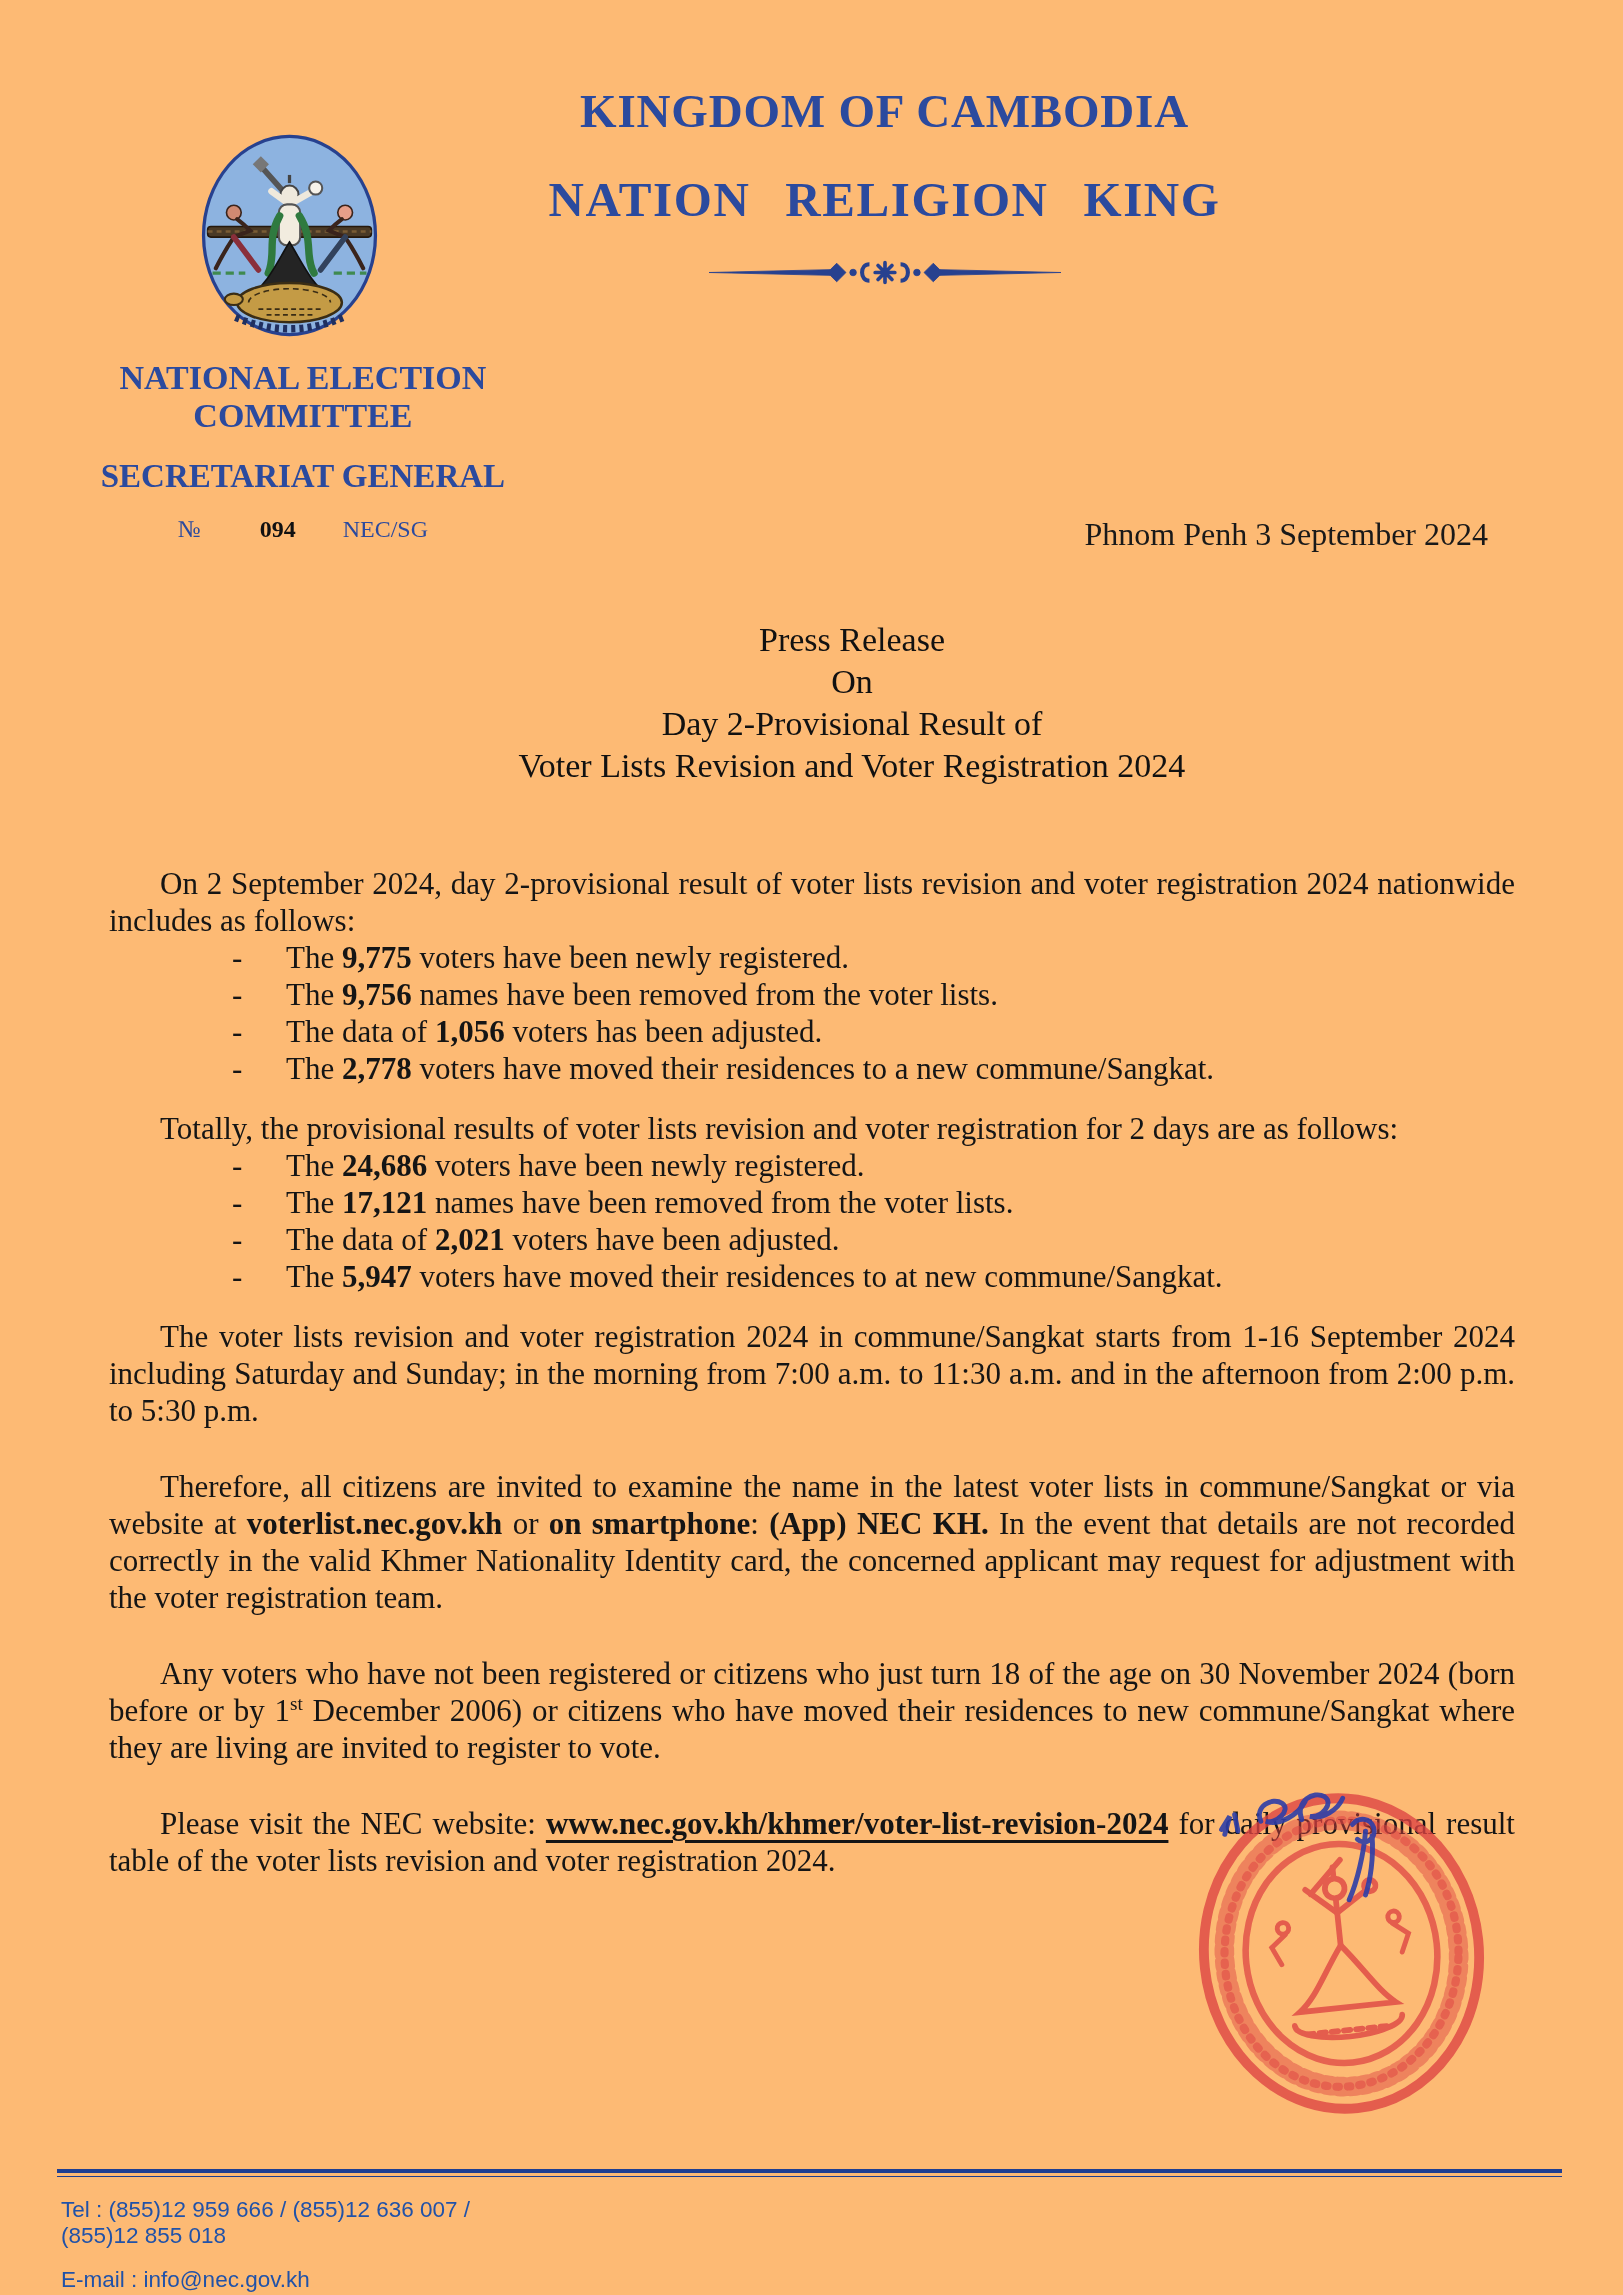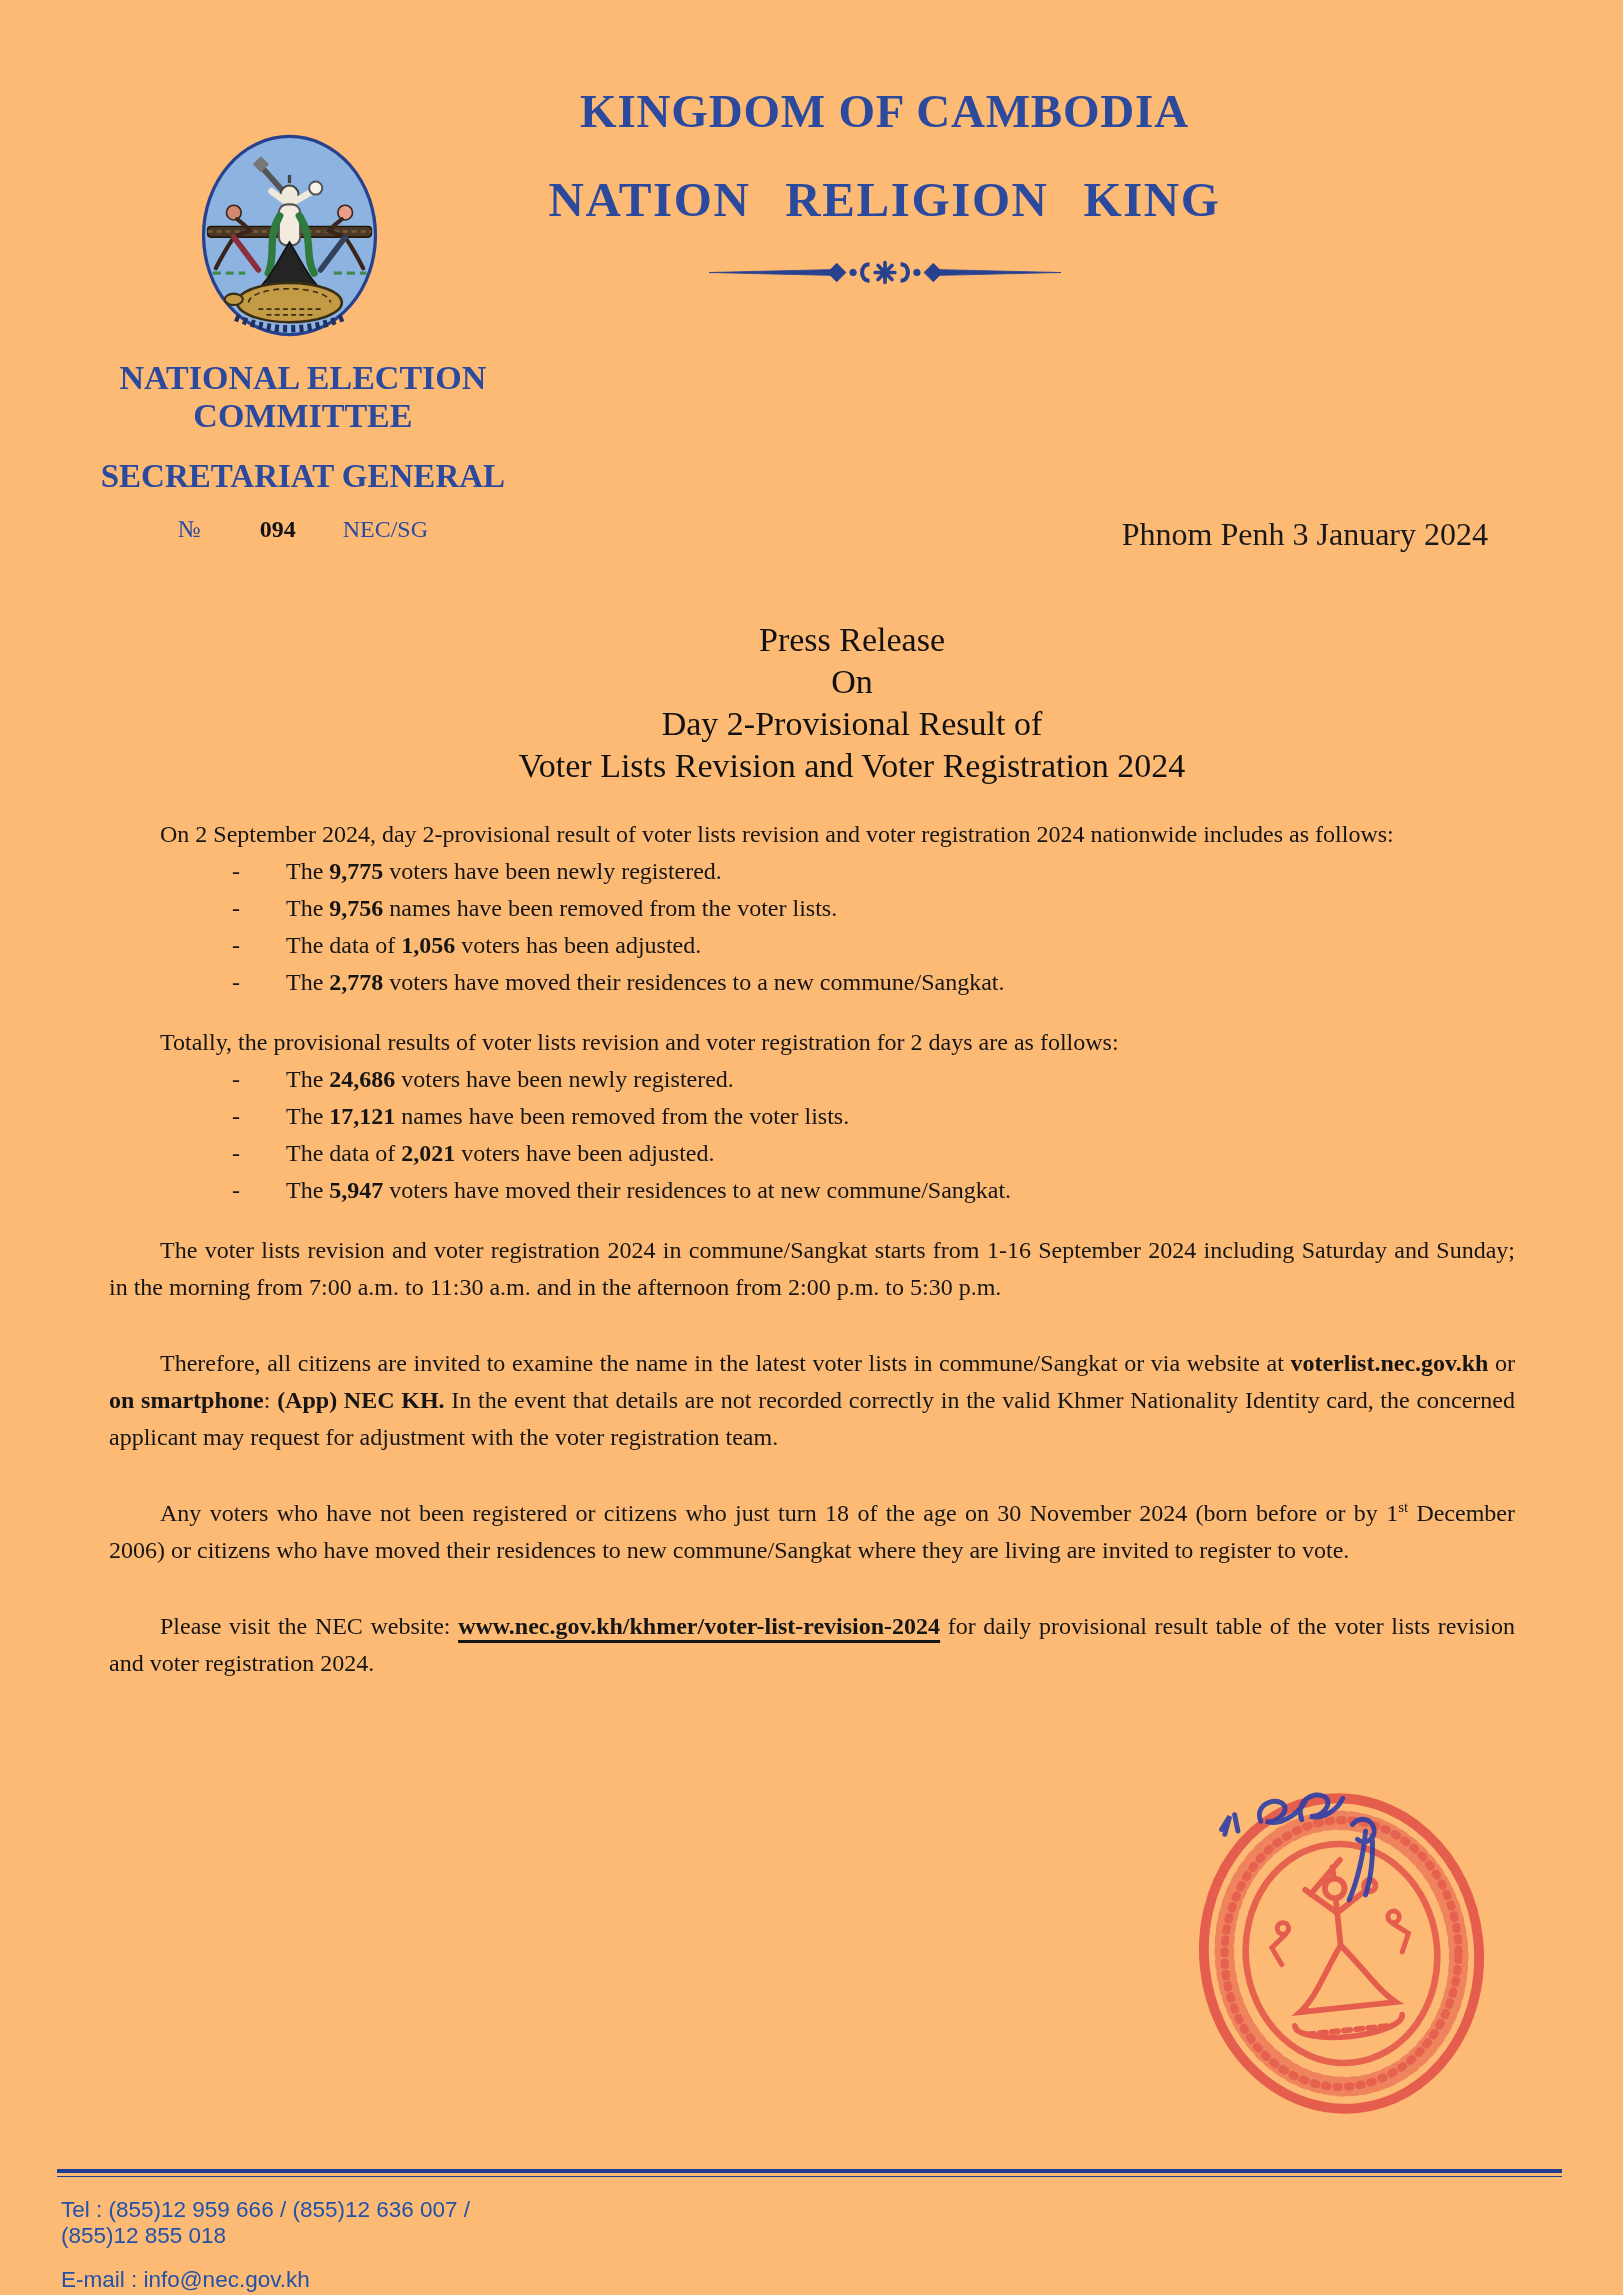--- a/index.html
+++ b/index.html
@@ -18,21 +18,21 @@
   .org .committee{font-size:34px;font-weight:700;text-align:center;}
   .org .secretariat{font-size:33px;font-weight:700;margin-top:23px;}
   .org .noline{margin-top:21px;font-size:24px;}
   .org .no-label{margin-right:59px;}
   .org .no-num{color:#111;font-weight:700;margin-right:47px;}
   .date-line{position:absolute;top:516px;right:135px;font-size:32px;color:#191919;}
   
   .title-block{position:absolute;top:619px;left:115px;width:1474px;text-align:center;
     font-size:34px;font-weight:400;line-height:42px;color:#111;}
   
-  .body{position:absolute;top:816px;left:109px;width:1406px;font-size:24px;line-height:37px;text-align:justify;}
+  .body{position:absolute;top:865px;left:109px;width:1406px;font-size:31px;line-height:37px;text-align:justify;}
   .body p{margin:0;text-indent:51px;}
   .body p.mt-sm{margin-top:23px;}
   .body p.mt-md{margin-top:39px;}
   .bullet{display:flex;margin-left:123px;}
   .bullet .dash{width:54px;flex:none;}
   .bullet .btext{flex:1;text-indent:0;}
   .b,strong{font-weight:700;}
   .u{text-decoration:underline;text-underline-offset:5.7px;text-decoration-thickness:2.5px;}
   sup{font-size:0.62em;line-height:0;}
   
@@ -110,21 +110,21 @@
   </div>
 
   <div class="org">
     <div class="committee">NATIONAL ELECTION COMMITTEE</div>
     <div class="secretariat">SECRETARIAT GENERAL</div>
     <div class="noline">
       <span class="no-label">№</span><span class="no-num">094</span><span>NEC/SG</span>
     </div>
   </div>
 
-  <div class="date-line">Phnom Penh 3 January 2024</div>
+  <div class="date-line">Phnom Penh 3 September 2024</div>
 
   <div class="title-block">
     <div>Press Release</div>
     <div>On</div>
     <div>Day 2-Provisional Result of</div>
     <div>Voter Lists Revision and Voter Registration 2024</div>
   </div>
 
   <div class="body">
     <p>On 2 September 2024, day 2-provisional result of voter lists revision and voter registration 2024 nationwide includes as follows:</p>

